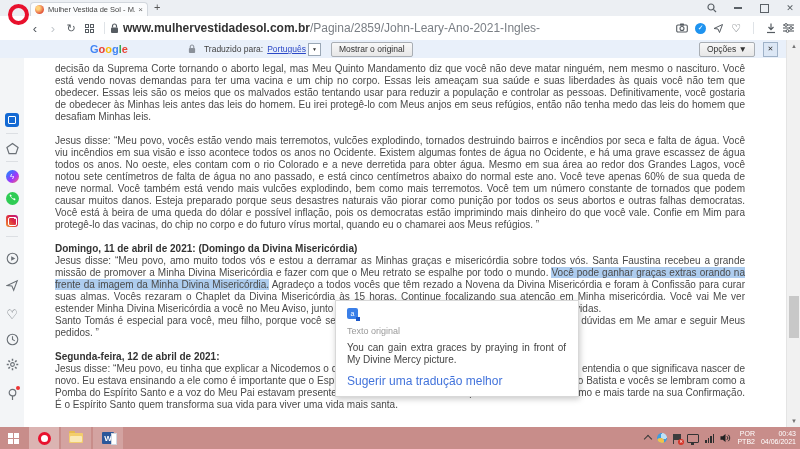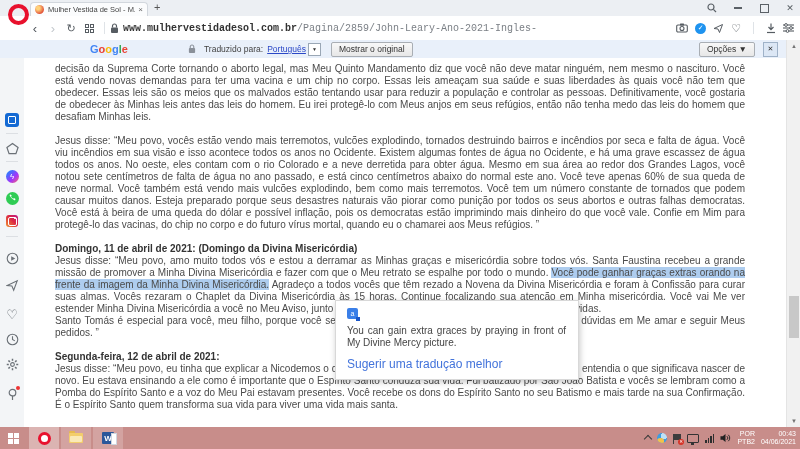--- a/index.html
+++ b/index.html
@@ -20,21 +20,21 @@
   .wc-max{width:7px;height:7px;border:1.2px solid #5a6066;}
   
   .addressbar{position:absolute;left:0;top:16px;width:800px;height:24px;background:#fff;border-bottom:1px solid #e2e6ea;
               display:flex;align-items:center;}
   .nav{font-size:13px;color:#51575d;width:18px;text-align:center;}
   .nav.dis{color:#c3c8cd;}
   .reload{font-size:11px;color:#51575d;width:18px;text-align:center;}
   .grid-icon{width:9px;height:9px;display:grid;grid-template-columns:4px 4px;grid-template-rows:4px 4px;gap:1px;margin:0 5px;}
   .grid-icon i{background:transparent;border:1.2px solid #565c62;box-sizing:border-box;}
   .vsep{width:1px;height:12px;background:#dfe3e7;margin:0 5px;}
-  .url{font-size:10px;color:#333;white-space:nowrap;margin-left:4px;font-family:Liberation Mono, monospace;}
+  .url{font-size:12px;color:#333;white-space:nowrap;margin-left:4px;}
   .url .path{color:#7a7f85;}
   .abar-right{margin-left:auto;display:flex;align-items:center;gap:7px;padding-right:6px;}
   .badge{width:11px;height:11px;border-radius:50%;background:#1e93ef;color:#fff;font-size:7px;display:flex;align-items:center;justify-content:center;}
   .heart{font-size:11px;color:#565c62;line-height:1;}
   
   .transbar{position:absolute;left:0;top:40px;width:786px;height:18px;background:#e9f0fa;border-bottom:3px solid #000000;
             display:flex;align-items:center;font-size:8.5px;color:#444;}
   .glogo{font-size:11px;font-weight:bold;margin-left:90px;letter-spacing:0;}
   .glogo b:nth-child(1){color:#4285F4}.glogo b:nth-child(2){color:#EA4335}.glogo b:nth-child(3){color:#FBBC05}
   .glogo b:nth-child(4){color:#4285F4}.glogo b:nth-child(5){color:#34A853}.glogo b:nth-child(6){color:#EA4335}
@@ -295,20 +295,21 @@
       <h3>Domingo, 11 de abril de 2021: (Domingo da Divina Misericórdia)</h3>
       <p class="tight"><span>Jesus disse: “Meu povo, amo muito todos vós e estou a derramar as Minhas graças e misericórdia sobre todos vós. Santa Faustina recebeu a grande missão de promover a Minha Divina Misericórdia e fazer com que o Meu retrato se espalhe por todo o mundo. </span><span class="hl">Você pode ganhar graças extras orando na frente da imagem da Minha Divina Misericórdia.</span><span> Agradeço a todos vocês que têm rezado a Novena da Divina Misericórdia e foram à Confissão para curar suas almas. Vocês rezaram o Chaplet da Divina Misericórdia às 15 horas. Continue focalizando sua atenção em Minha misericórdia. Você vai Me ver estender Minha Divina Misericórdia a você no Meu Aviso, junto aos pecadores que terão a chance de converter suas vidas.</span></p>
       <p>Santo Tomás é especial para você, meu filho, porque você se casou no dia de sua festa, para que você não tenha dúvidas em Me amar e seguir Meus pedidos. ”</p>
       <h3>Segunda-feira, 12 de abril de 2021:</h3>
       <p class="tight">Jesus disse: “Meu povo, eu tinha que explicar a Nicodemos o que significa nascer de novo no Espírito Santo. Ele não entendia o que significava nascer de novo. Eu estava ensinando a ele como é importante que o Espírito Santo conduza sua vida. Fui batizado por São João Batista e vocês se lembram como a Pomba do Espírito Santo e a voz do Meu Pai estavam presentes. Você recebe os dons do Espírito Santo no seu Batismo e mais tarde na sua Confirmação. É o Espírito Santo quem transforma sua vida para viver uma vida mais santa.</p>
     </div>
   </div>
 
   <div class="tooltip">
     <span class="gt-icon">a</span>
+    <div class="tt-label">Texto original</div>
     <div class="tt-text">You can gain extra graces by praying in front of My Divine Mercy picture.</div>
     <div class="tt-link">Sugerir uma tradução melhor</div>
   </div>
 
   <div class="scrollbar">
     <span class="sc-up">▲</span>
     <span class="sc-thumb"></span>
     <span class="sc-dn">▼</span>
   </div>
 

